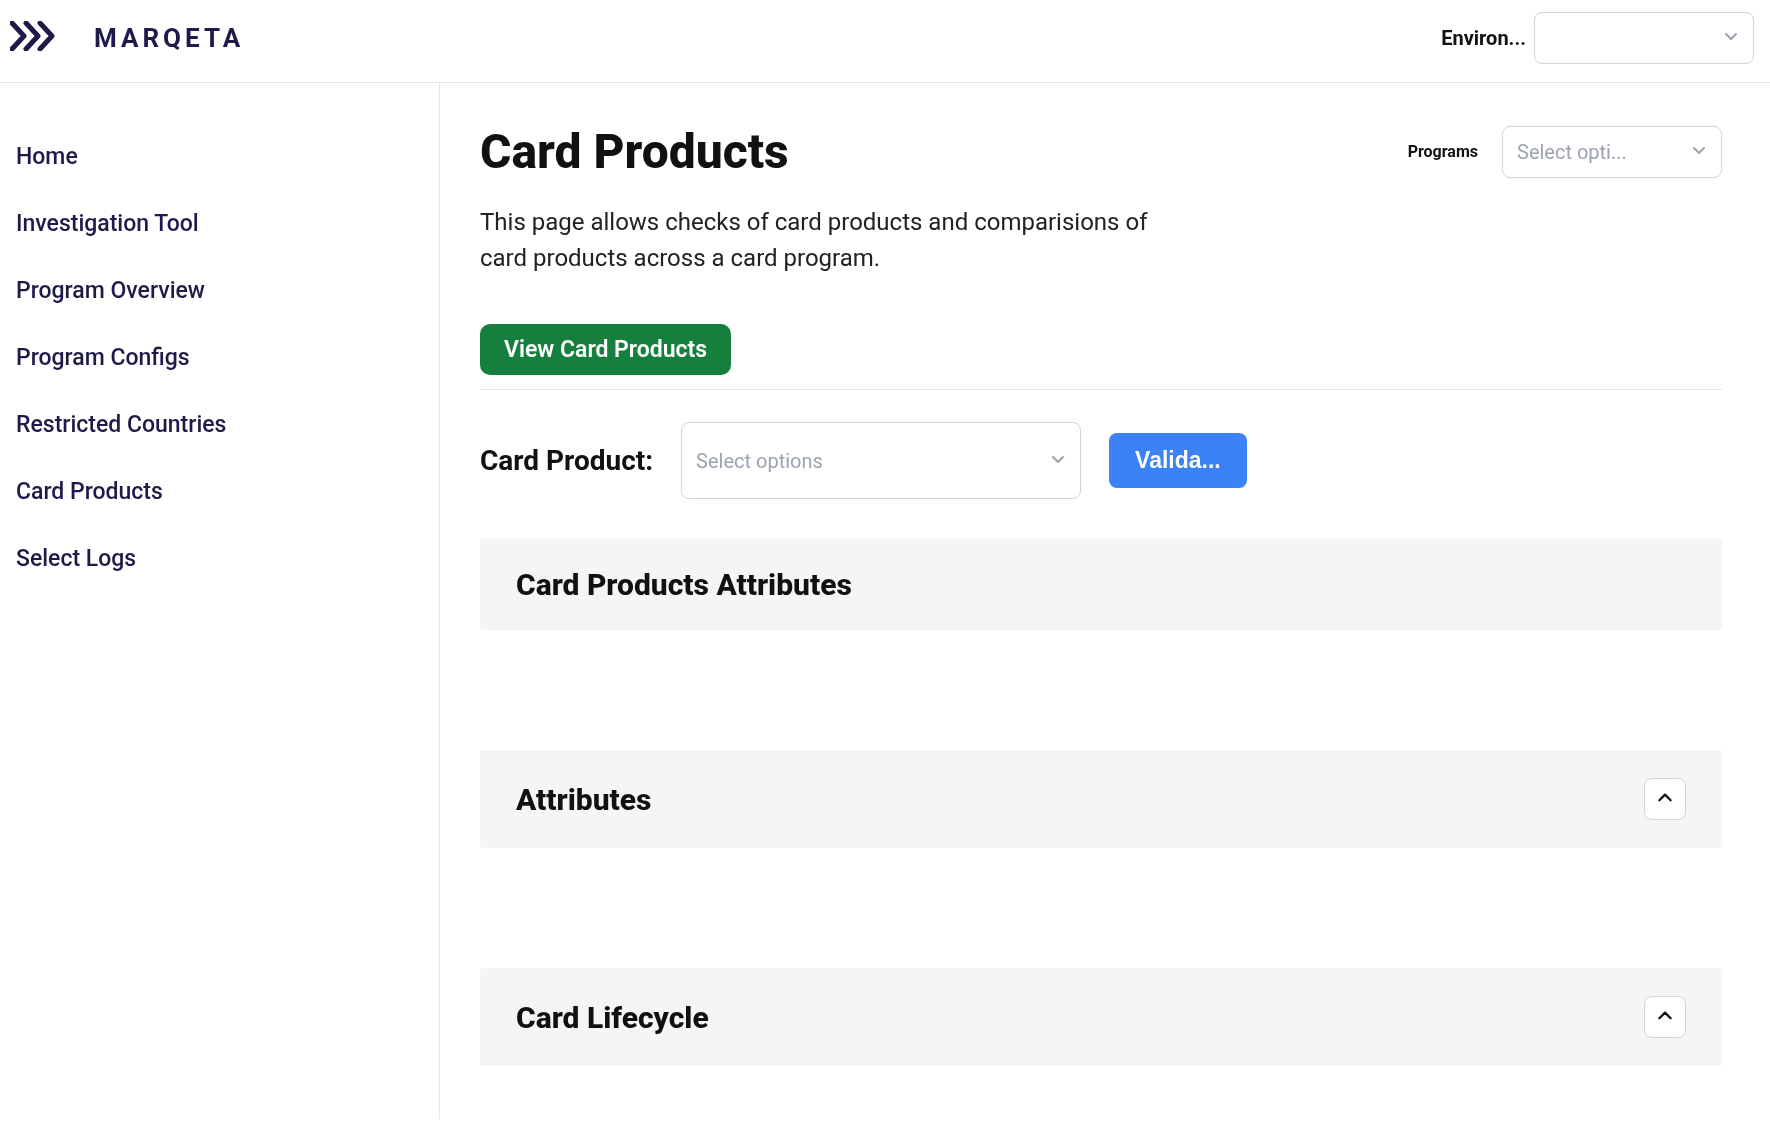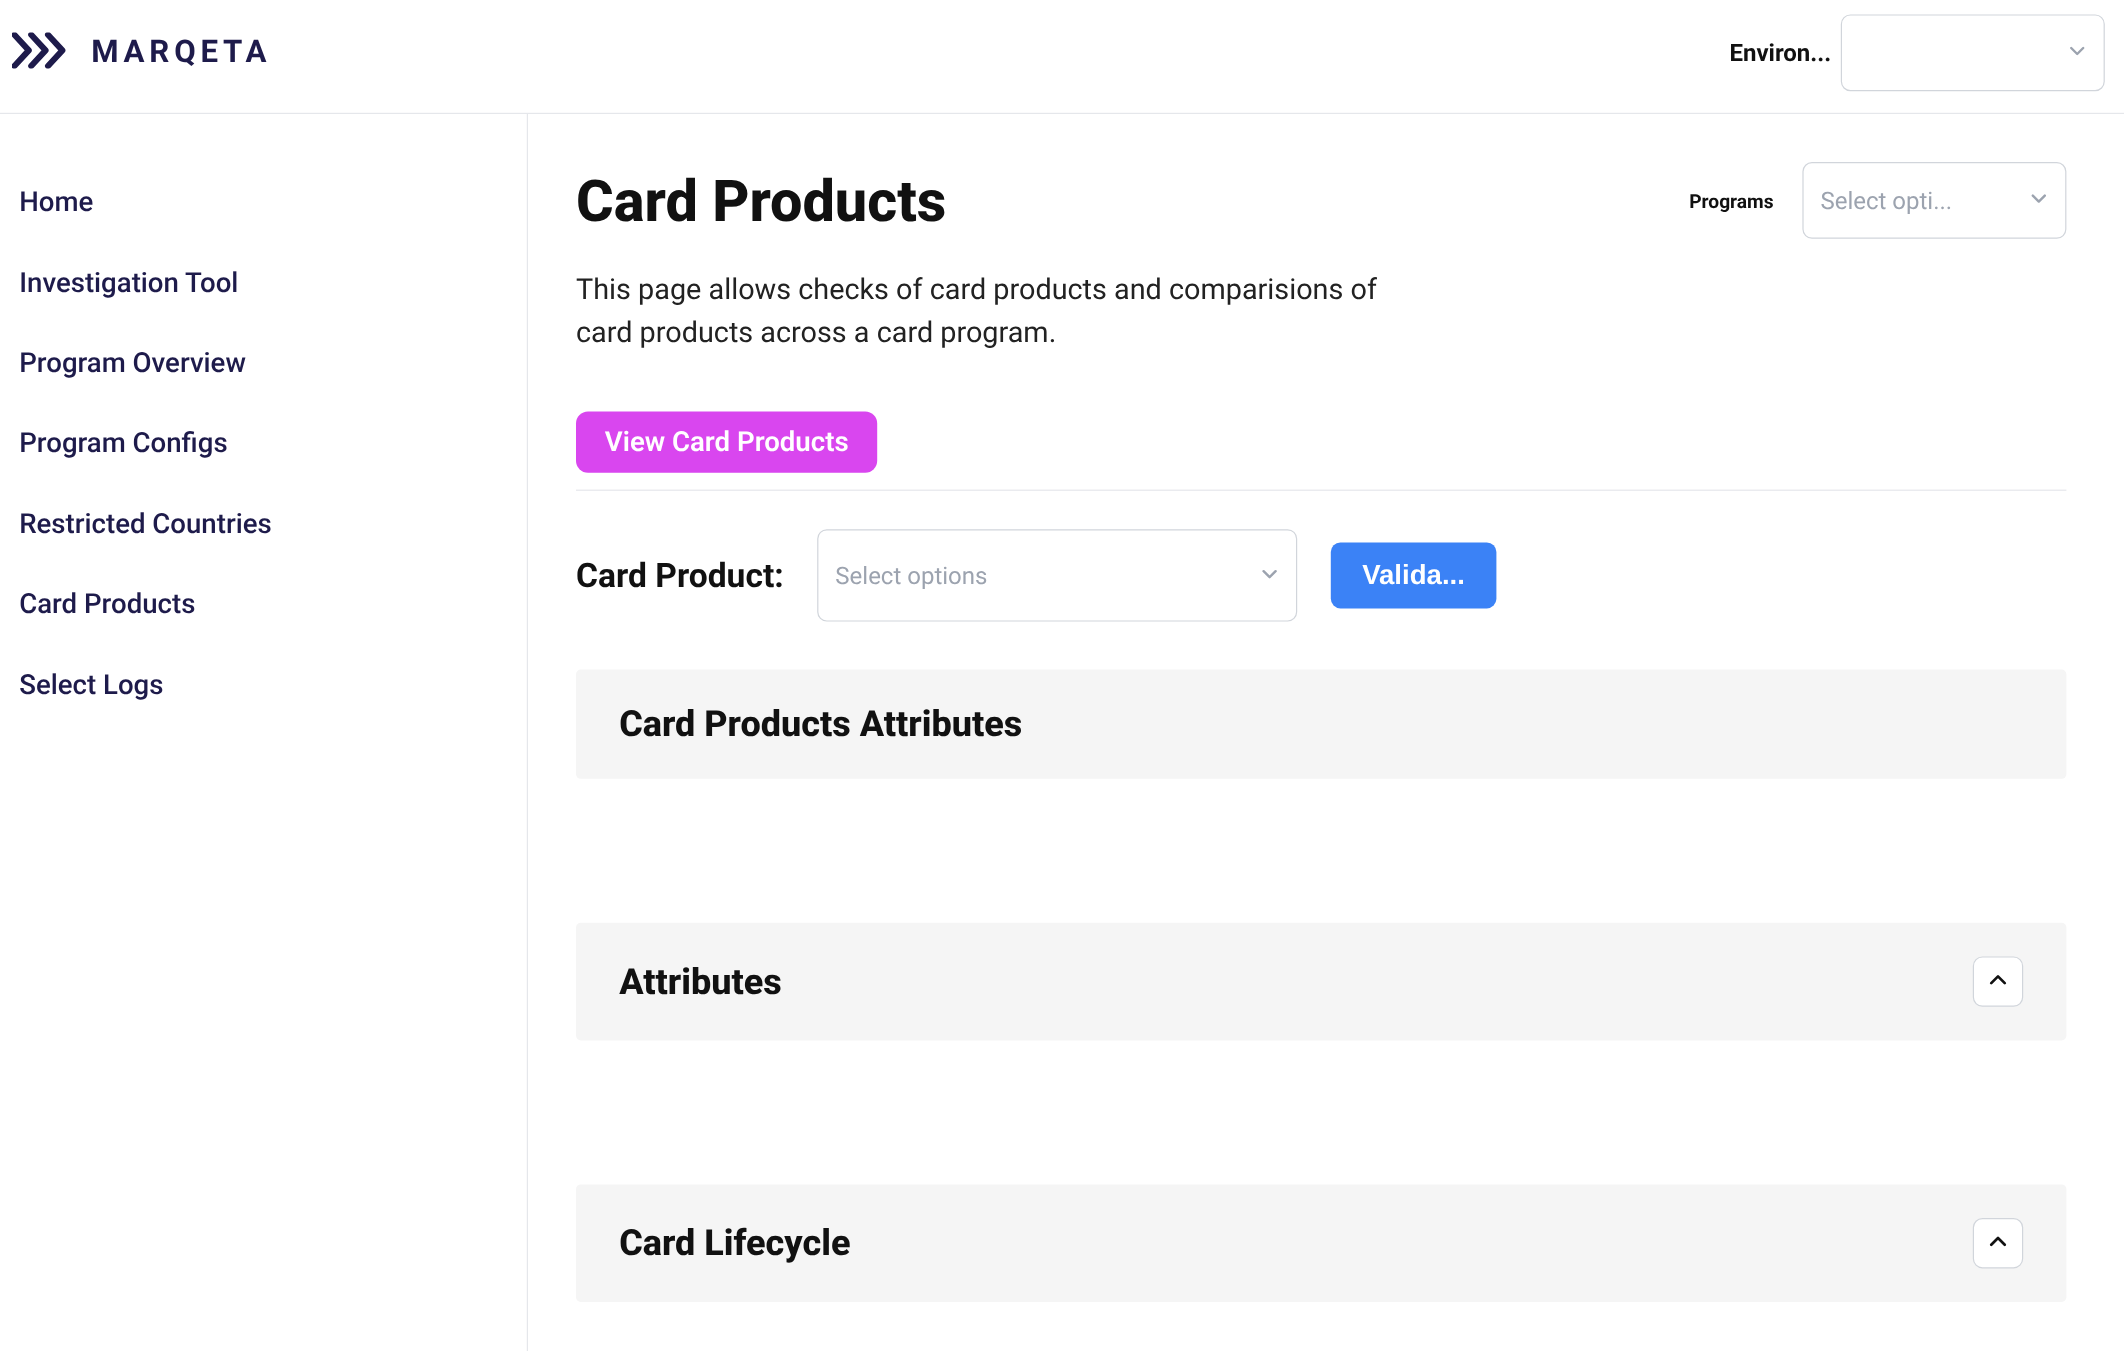--- a/index.html
+++ b/index.html
@@ -11,21 +11,21 @@
     .header {
       display: flex;
       align-items: center;
       justify-content: space-between;
       padding: 12px 16px 18px 10px;
       border-bottom: 1px solid #e5e7eb;
     }
     .logo {
       display: flex;
       align-items: center;
-      gap: 10px;
+      gap: 28px;
       color: #1e1b4b;
     }
     .logo-text {
       font-size: 26px;
       font-weight: 700;
       letter-spacing: 4px;
       color: #1e1b4b;
     }
     .header-right {
       display: flex;
@@ -44,21 +44,21 @@
     .select-box {
       display: flex;
       align-items: center;
       justify-content: space-between;
       border: 1px solid #d1d5db;
       border-radius: 8px;
       padding: 10px 14px;
       background: #fff;
       cursor: pointer;
       min-width: 220px;
-      height: 64px;
+      height: 52px;
     }
     .select-box .placeholder {
       color: #9ca3af;
       font-size: 20px;
       white-space: nowrap;
       overflow: hidden;
       text-overflow: ellipsis;
     }
     .chevron-down {
       width: 16px;
@@ -124,21 +124,21 @@
     .tab {
       padding: 12px 24px;
       font-size: 23px;
       font-weight: 600;
       border-radius: 10px;
       cursor: pointer;
       color: #6b7280;
       margin-bottom: 14px;
     }
     .tab.active {
-      background: #d946ef;
+      background: #15803d;
       color: #fff;
     }
     .control-row {
       display: flex;
       align-items: center;
       gap: 28px;
       margin-top: 32px;
       flex-wrap: wrap;
     }
     .control-label {

